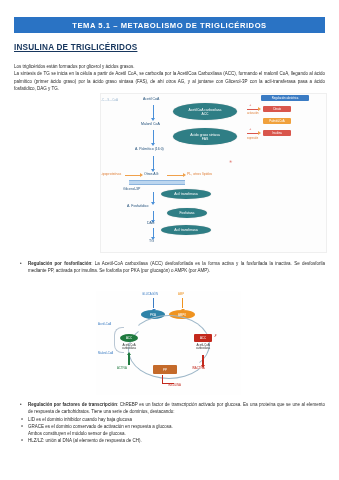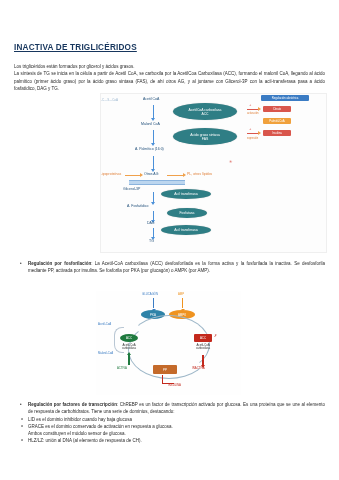--- a/index.html
+++ b/index.html
@@ -261,22 +261,25 @@
     line-height: 7.3px;
     color: #2a2a2a;
   }
   .sub-body { flex: 1; }
 </style>
 </head>
 <body>
 
 <div class="page">
 
-
-  <div class="section-heading">INACTIVA DE TRIGLICÉRIDOS</div>
+  <div class="title-banner">
+    <div class="title-banner-text">TEMA 5.1 – METABOLISMO DE TRIGLICÉRIDOS</div>
+  </div>
+
+  <div class="section-heading">INSULINA DE TRIGLICÉRIDOS</div>
 
   <div class="intro">
     <p>Los triglicéridos están formados por glicerol y ácidos grasos.</p>
     <p>La síntesis de TG se inicia en la célula a partir de Acetil CoA, se carboxila por la AcetilCoa Carboxilasa (ACC), formando el malonil CoA, llegando al ácido palmítico (primer ácido graso) por la ácido graso sintasa (FAS), de ahí otros AG, y al juntarse con Glicerol-3P con la acil-transferasa pasa a ácido fosfatídico, DAG y TG.</p>
   </div>
 
   <div class="diagram" id="diagram-1">
 
     <div class="lipid-art" style="left:-8px; top:4px; color:#9bb6cf; font-size:3px; letter-spacing:0;">H3C—C—S—CoA</div>
 

